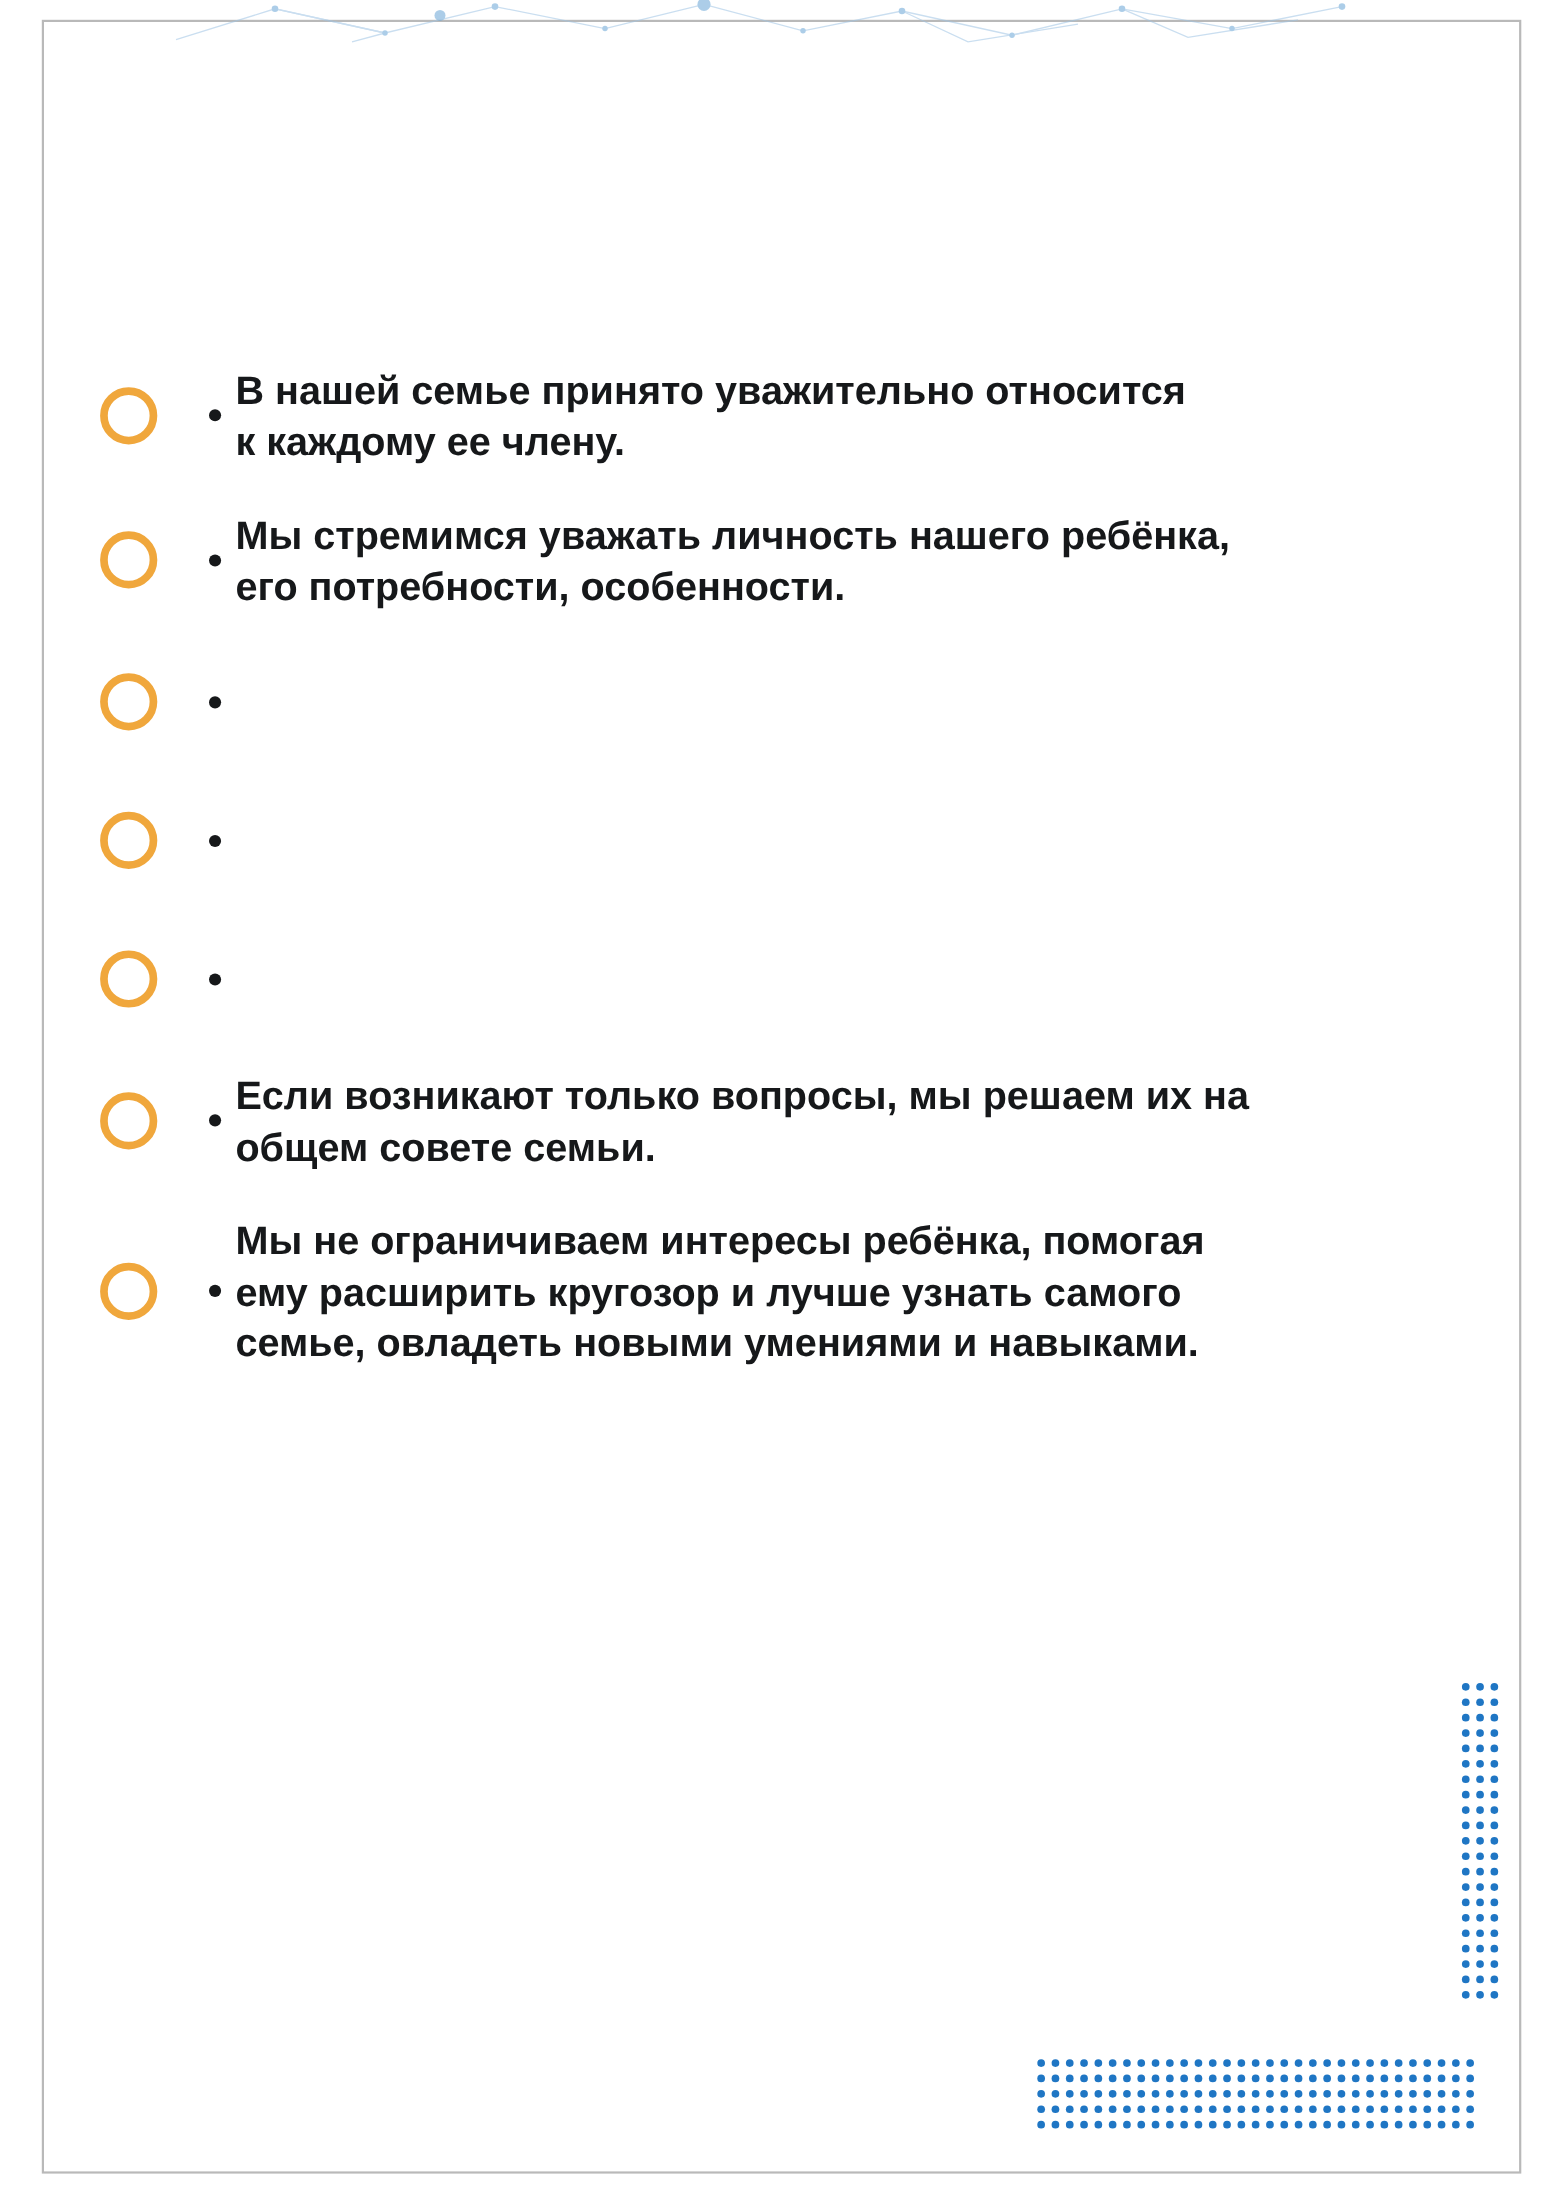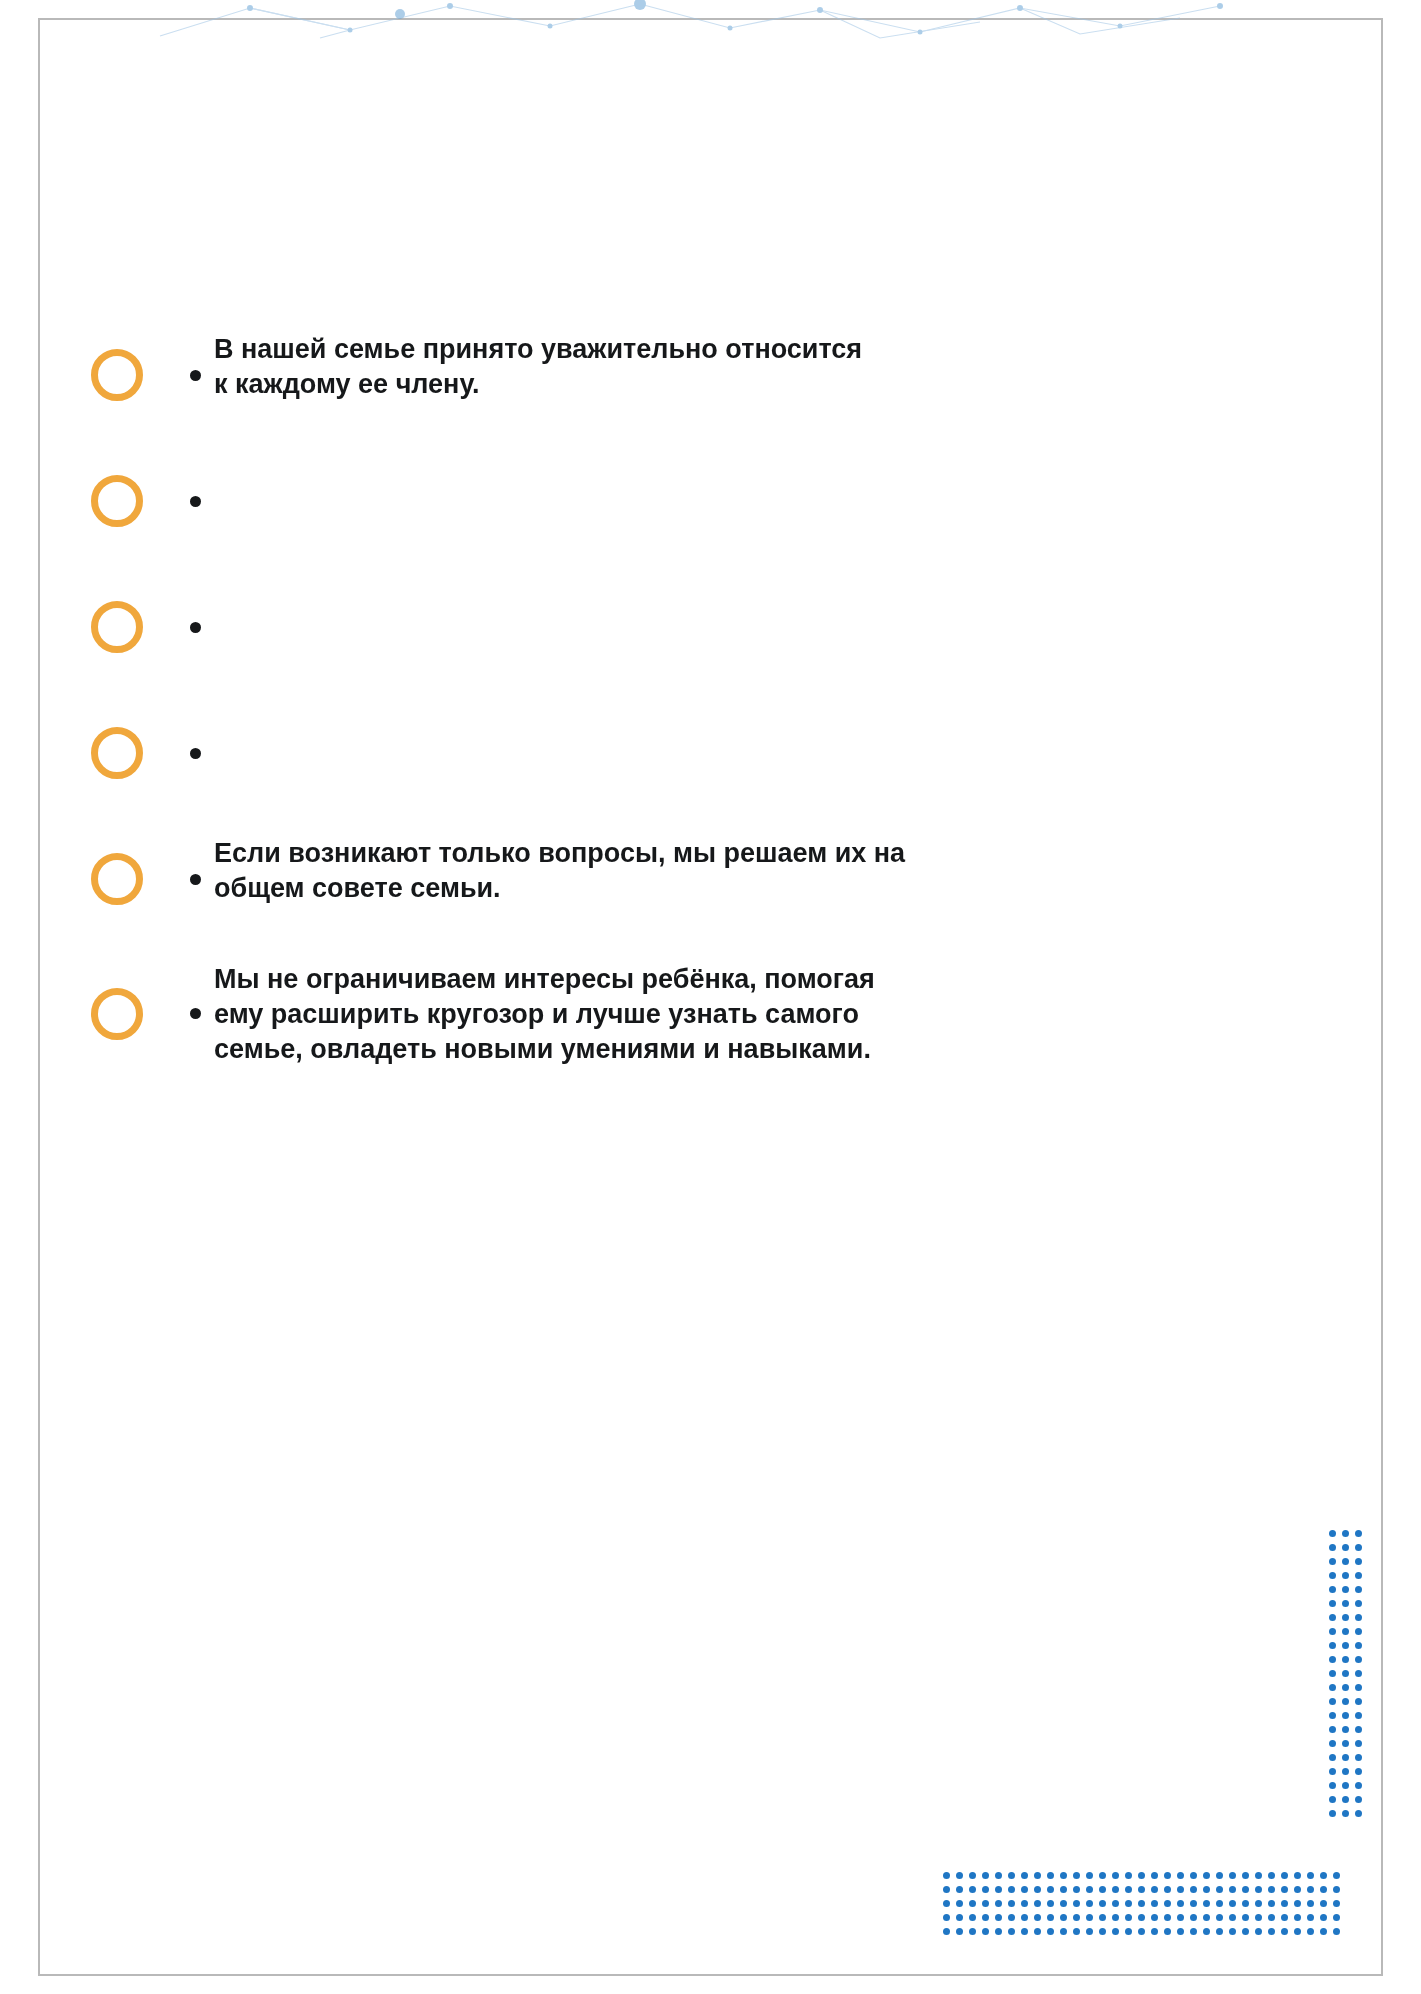--- a/index.html
+++ b/index.html
@@ -142,21 +142,21 @@
   }
   .bullet {
     width: 11px;
     height: 11px;
     border-radius: 50%;
     background: #16181a;
   }
   .text {
     flex: 1 1 auto;
     color: #16181a;
-    font-size: 27px;
+    font-size: 36px;
     font-weight: bold;
     line-height: 1.30;
     padding-top: 2px;
     white-space: pre-line;
   }
 </style>
 </head>
 <body>
 
 <div class="page">
@@ -195,20 +195,30 @@
       <div class="ring-cell">
           <div class="ring"></div>
         </div>
       <div class="bullet-cell">
           <div class="bullet"></div>
         </div>
       <div class="text">В нашей семье принято уважительно относится
 к каждому ее члену.</div>
     </div>
 
+    <div class="item">
+      <div class="ring-cell">
+          <div class="ring"></div>
+        </div>
+      <div class="bullet-cell">
+          <div class="bullet"></div>
+        </div>
+      <div class="text">Мы стремимся уважать личность нашего ребёнка,
+его потребности, особенности.</div>
+    </div>
 
     <div class="item">
       <div class="ring-cell">
           <div class="ring"></div>
         </div>
       <div class="bullet-cell">
           <div class="bullet"></div>
         </div>
     </div>
 

